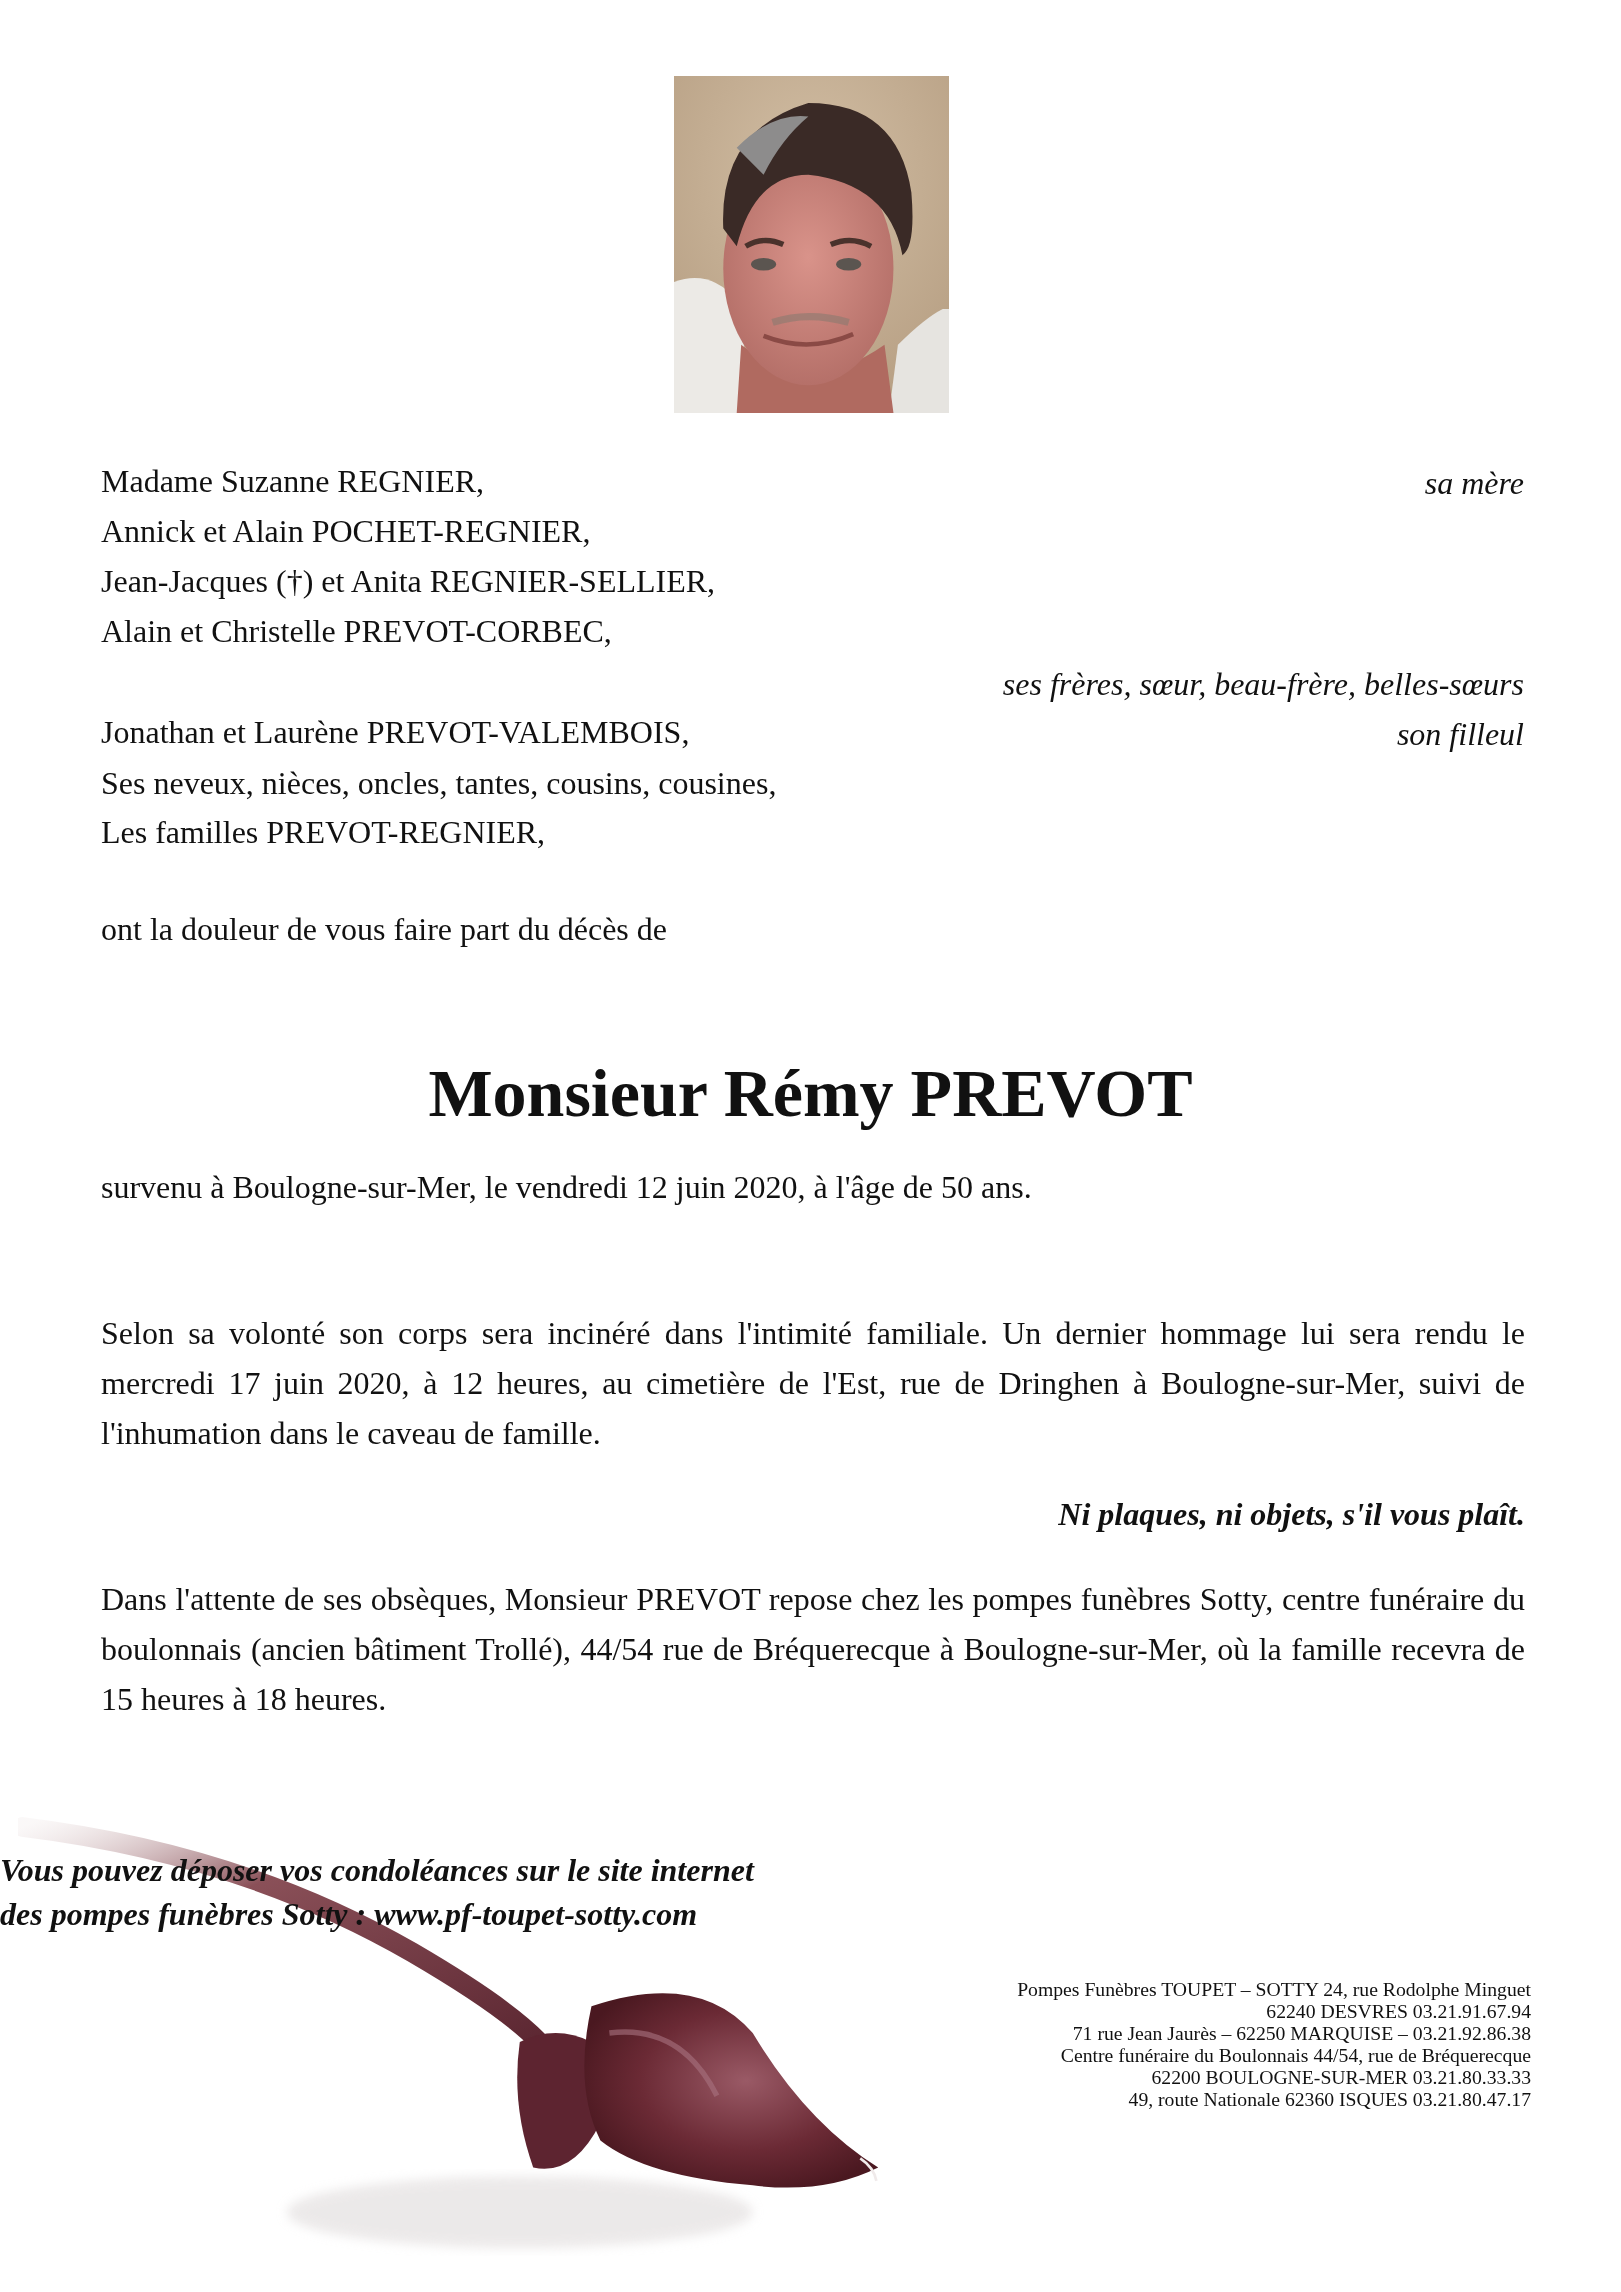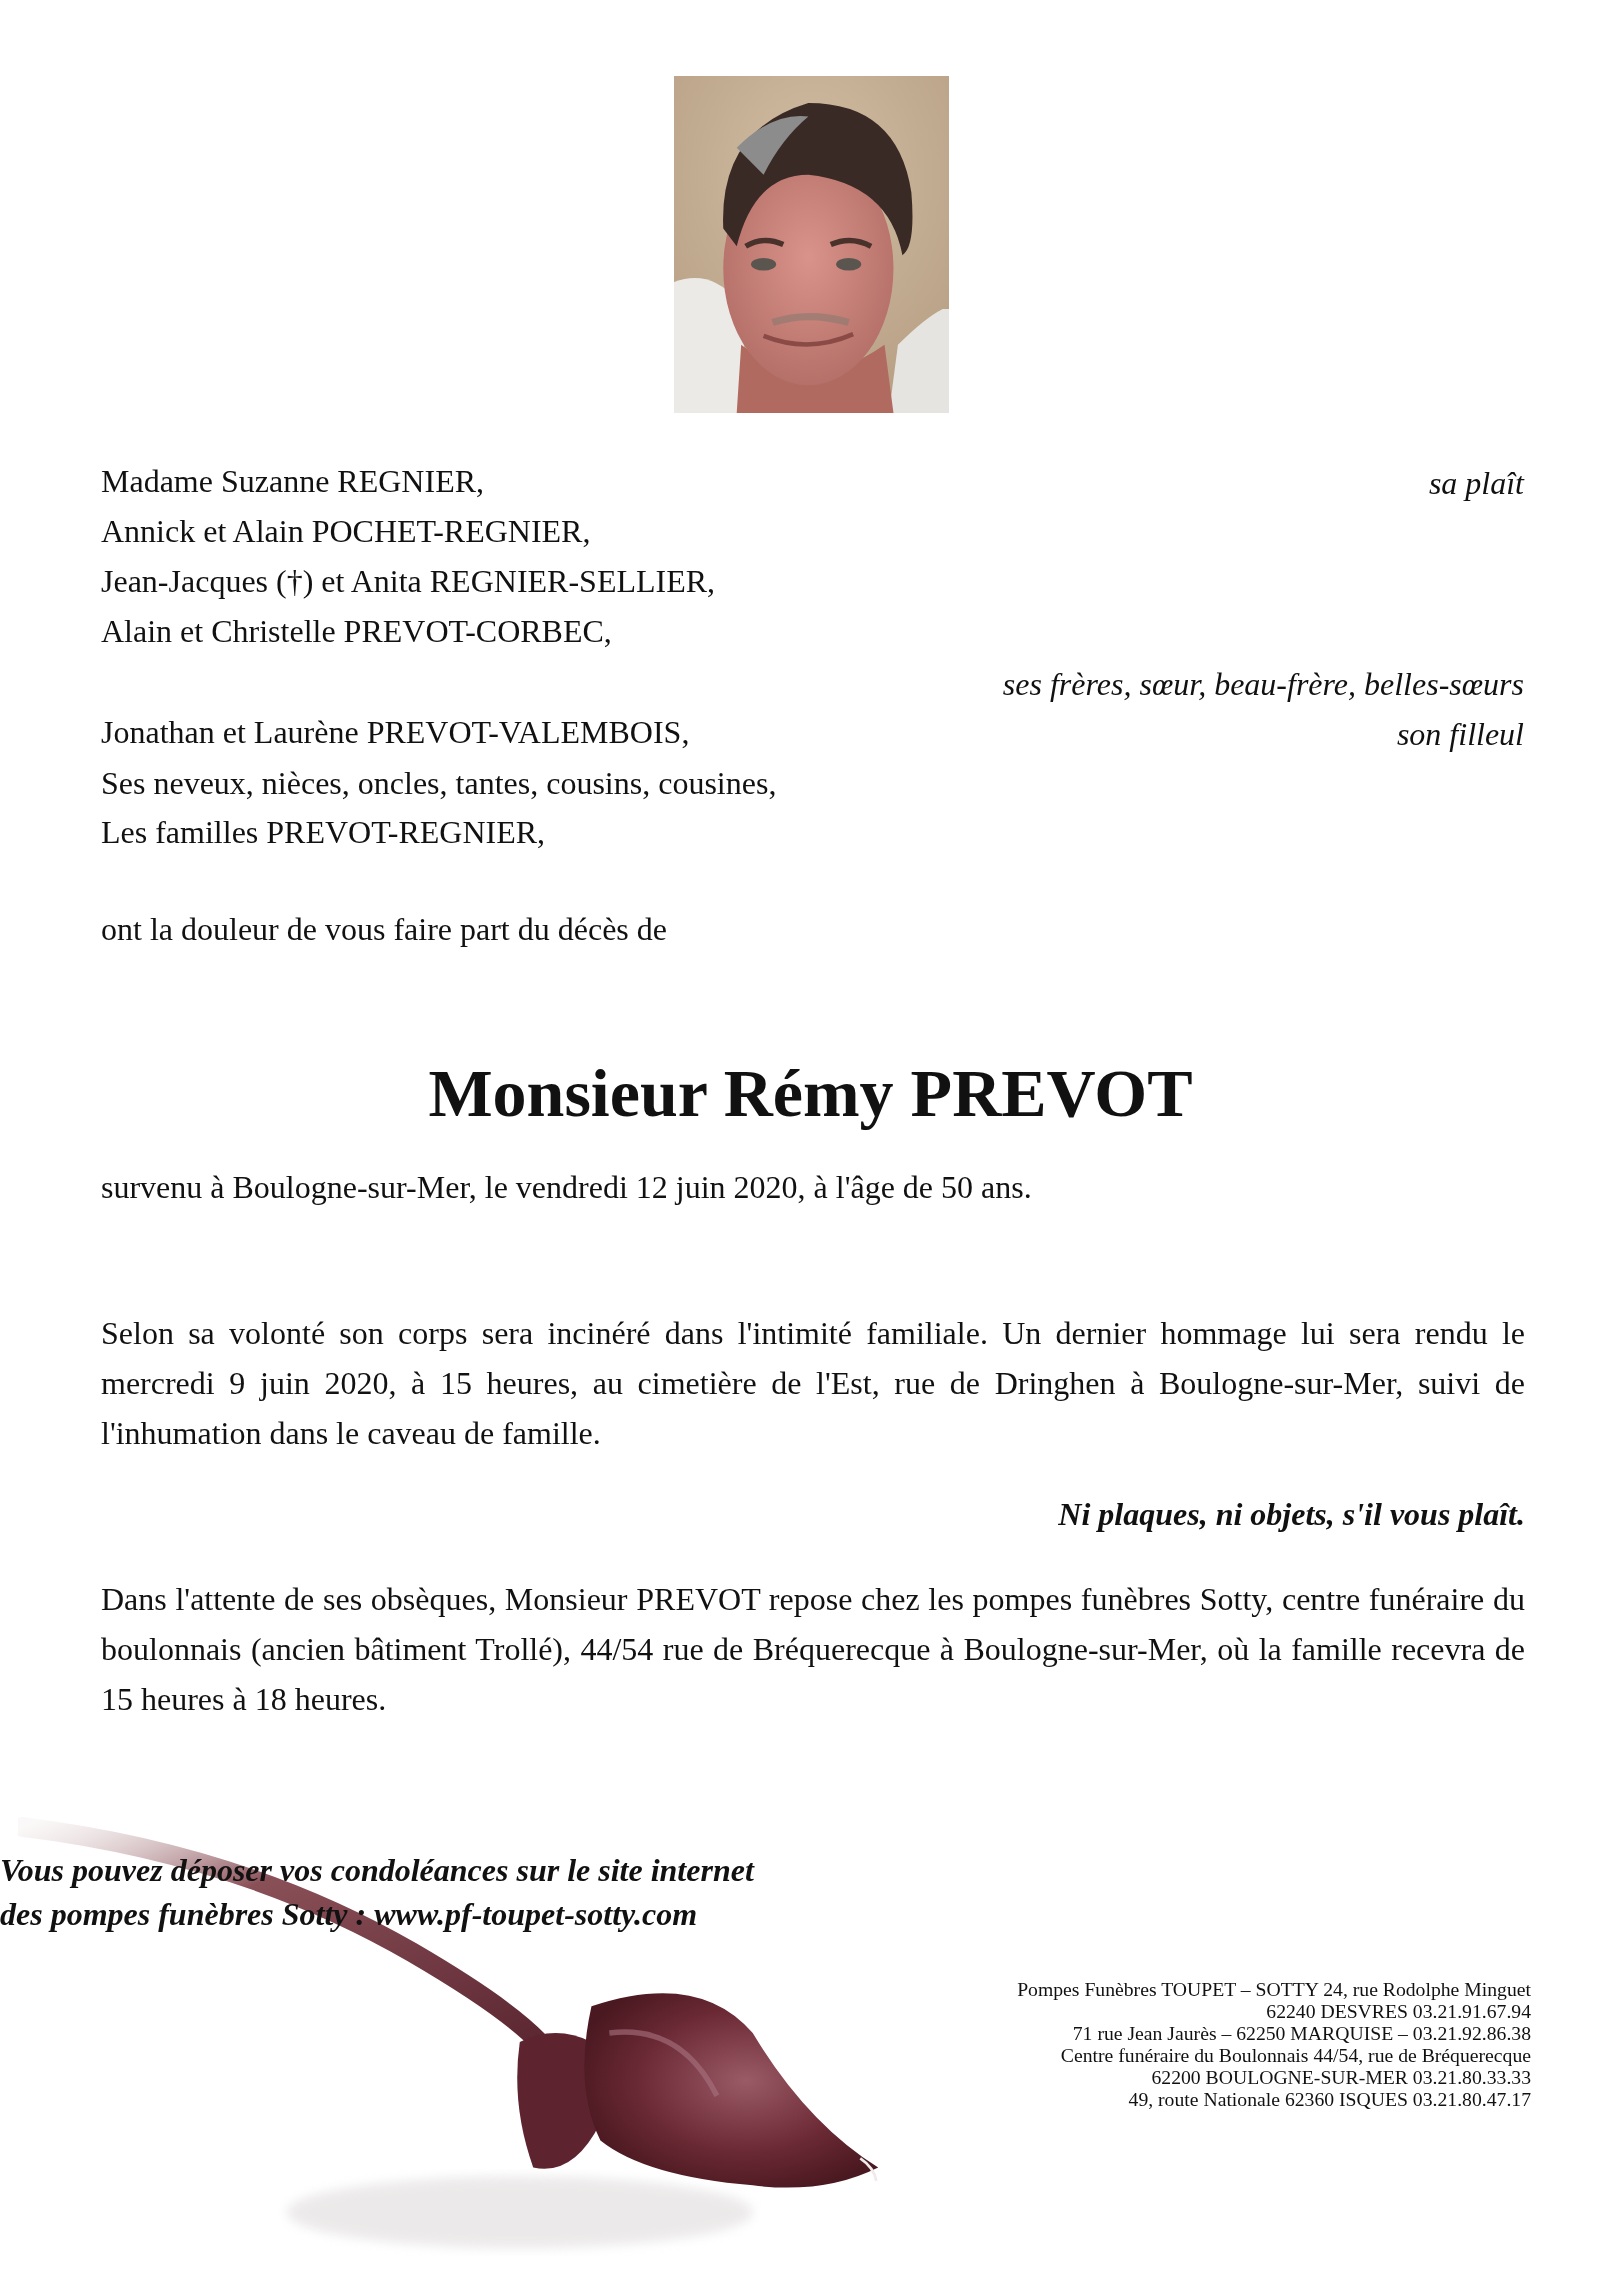--- a/index.html
+++ b/index.html
@@ -45,36 +45,36 @@
     <ellipse cx="100" cy="210" rx="14" ry="7" fill="#5b5550"></ellipse>
     <ellipse cx="195" cy="210" rx="14" ry="7" fill="#5b5550"></ellipse>
     <path d="M80 190 Q100 178 122 188" stroke="#4a322c" stroke-width="6" fill="none"></path>
     <path d="M175 188 Q198 178 220 190" stroke="#4a322c" stroke-width="6" fill="none"></path>
     <path d="M100 290 Q150 310 200 288" stroke="#8a4a45" stroke-width="5" fill="none"></path>
     <path d="M110 275 Q150 262 195 275" stroke="#8a7a70" stroke-width="8" fill="none" opacity="0.6"></path>
   </svg>
 </div>
 
 <div class="abs line left" style="top:465px">Madame Suzanne REGNIER,</div>
-<div class="abs right-it" style="top:465px">sa plaît</div>
+<div class="abs right-it" style="top:465px">sa mère</div>
 <div class="abs line left" style="top:515px">Annick et Alain POCHET-REGNIER,</div>
 <div class="abs line left" style="top:565px">Jean-Jacques (†) et Anita REGNIER-SELLIER,</div>
 <div class="abs line left" style="top:615px">Alain et Christelle PREVOT-CORBEC,</div>
 <div class="abs right-it" style="top:666px">ses frères, sœur, beau-frère, belles-sœurs</div>
 <div class="abs line left" style="top:716px">Jonathan et Laurène PREVOT-VALEMBOIS,</div>
 <div class="abs right-it" style="top:716px">son filleul</div>
 <div class="abs line left" style="top:767px">Ses neveux, nièces, oncles, tantes, cousins, cousines,</div>
 <div class="abs line left" style="top:816px">Les familles PREVOT-REGNIER,</div>
 
 <div class="abs line left" style="top:913px">ont la douleur de vous faire part du décès de</div>
 <div class="abs title">Monsieur Rémy PREVOT</div>
 <div class="abs line left" style="top:1171px">survenu à Boulogne-sur-Mer, le vendredi 12 juin  2020, à  l'âge de 50 ans.</div>
 
 <div class="abs para" style="top:1308px">
-  <p>Selon sa volonté son corps sera incinéré dans l'intimité familiale. Un dernier hommage lui sera rendu le mercredi 9 juin 2020, à 15 heures, au cimetière de l'Est, rue de Dringhen à Boulogne-sur-Mer, suivi de l'inhumation dans le caveau de famille.</p>
+  <p>Selon sa volonté son corps sera incinéré dans l'intimité familiale. Un dernier hommage lui sera rendu le mercredi 17 juin 2020, à 12 heures, au cimetière de l'Est, rue de Dringhen à Boulogne-sur-Mer, suivi de l'inhumation dans le caveau de famille.</p>
 </div>
 <div class="abs noplaques" style="top:1496px">Ni plaques, ni objets, s'il vous plaît.</div>
 
 <div class="abs para" style="top:1574px">
   <p>Dans l'attente de ses obsèques, Monsieur PREVOT repose chez les pompes funèbres Sotty, centre funéraire du boulonnais (ancien bâtiment Trollé), 44/54 rue de Bréquerecque à Boulogne-sur-Mer, où la famille recevra de 15 heures à 18 heures.</p>
 </div>
 
 <svg class="flower" viewBox="0 0 1010 540">
   <defs>
     <linearGradient id="stem" x1="0" y1="0" x2="1" y2="1">

